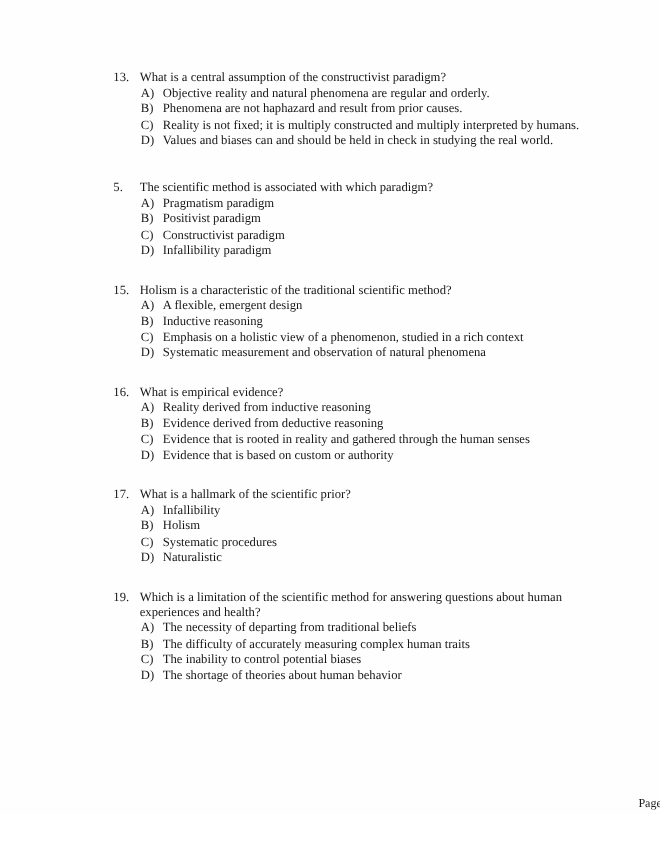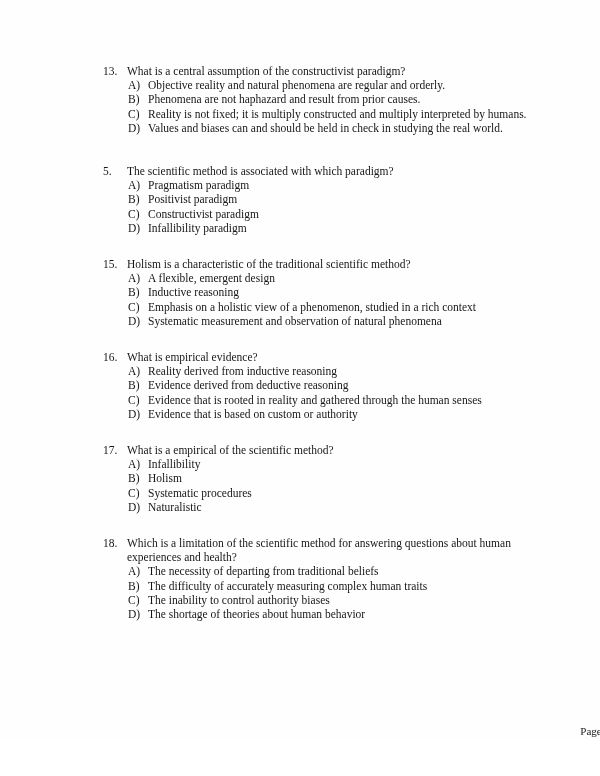--- a/index.html
+++ b/index.html
@@ -179,21 +179,21 @@
   <div class="option">
     <span class="opt-letter">D)</span>
     <span class="opt-text">Evidence that is based on custom or authority</span>
   </div>
 </div>
   </section>
 
   <section class="question">
     <div class="q-row">
       <span class="q-num">17.</span>
-      <span class="q-text">What is a empirical of the scientific method?</span>
+      <span class="q-text">What is a hallmark of the scientific prior?</span>
     </div>
     <div class="options">
   <div class="option">
     <span class="opt-letter">A)</span>
     <span class="opt-text">Infallibility</span>
   </div>
 
   <div class="option">
     <span class="opt-letter">B)</span>
     <span class="opt-text">Holism</span>
@@ -206,38 +206,38 @@
 
   <div class="option">
     <span class="opt-letter">D)</span>
     <span class="opt-text">Naturalistic</span>
   </div>
 </div>
   </section>
 
   <section class="question">
     <div class="q-row">
-      <span class="q-num">18.</span>
+      <span class="q-num">19.</span>
       <span class="q-text">Which is a limitation of the scientific method for answering questions about human
 experiences and health?</span>
     </div>
     <div class="options">
   <div class="option">
     <span class="opt-letter">A)</span>
     <span class="opt-text">The necessity of departing from traditional beliefs</span>
   </div>
 
   <div class="option">
     <span class="opt-letter">B)</span>
     <span class="opt-text">The difficulty of accurately measuring complex human traits</span>
   </div>
 
   <div class="option">
     <span class="opt-letter">C)</span>
-    <span class="opt-text">The inability to control authority biases</span>
+    <span class="opt-text">The inability to control potential biases</span>
   </div>
 
   <div class="option">
     <span class="opt-letter">D)</span>
     <span class="opt-text">The shortage of theories about human behavior</span>
   </div>
 </div>
   </section>
 </main>
   <footer class="page-footer">

